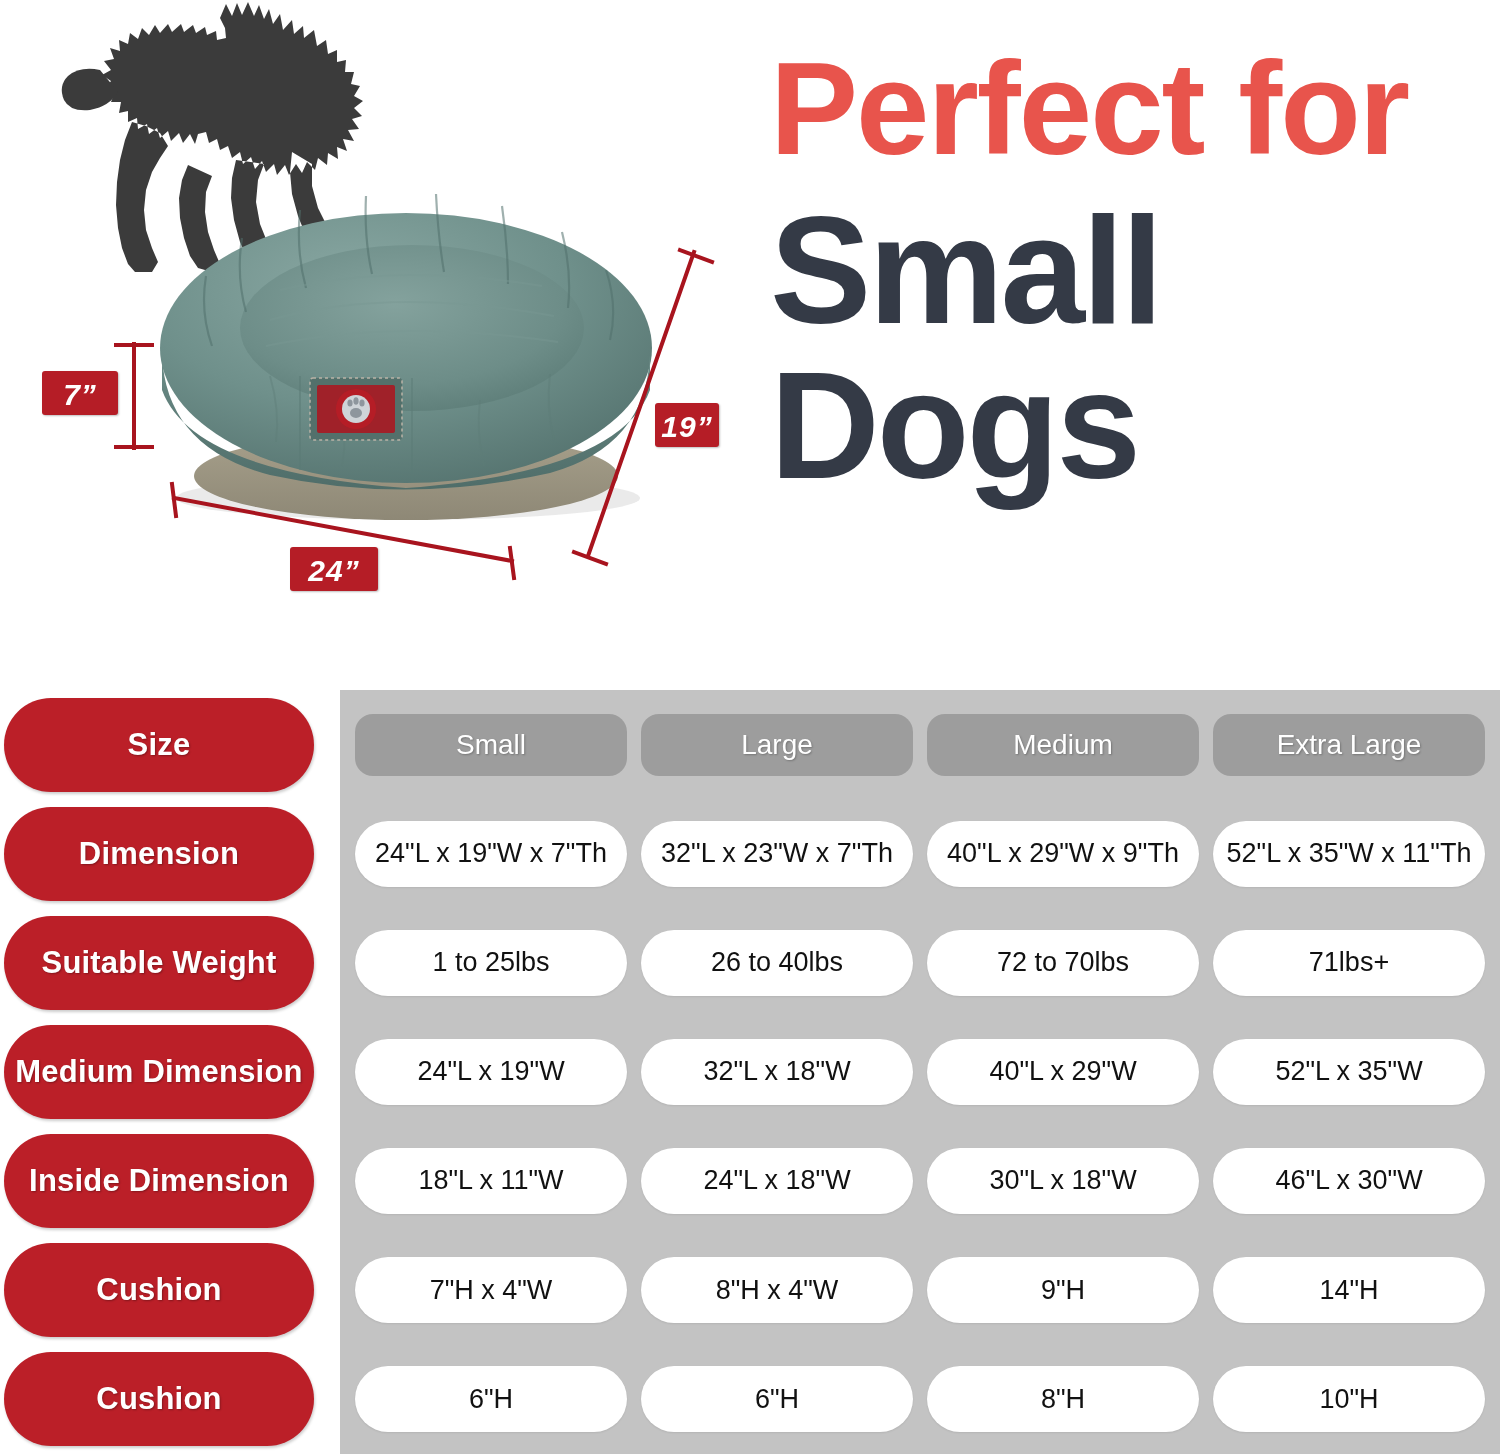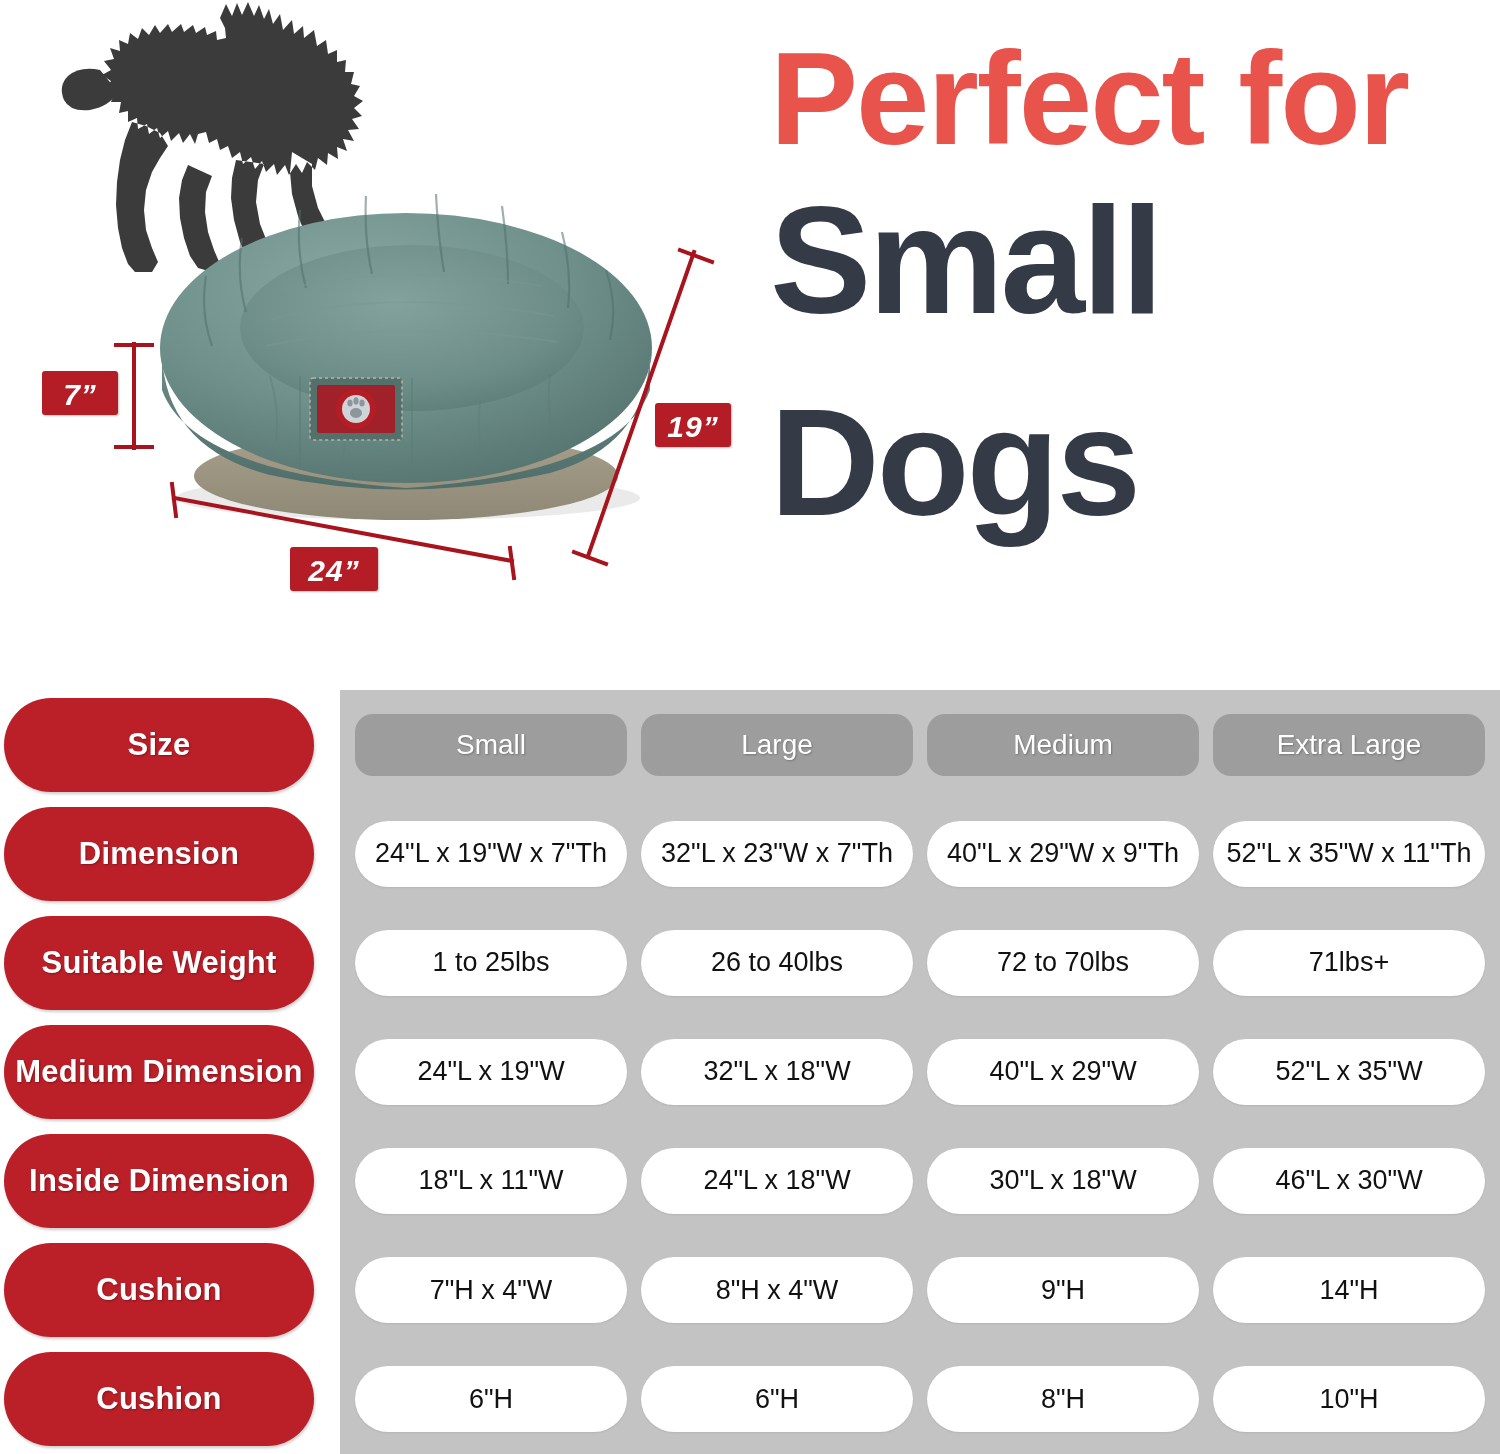--- a/index.html
+++ b/index.html
@@ -26,49 +26,48 @@
     font-weight: bold;
     font-style: italic;
     text-align: center;
     border-radius: 3px;
     letter-spacing: 1px;
     box-shadow: 1px 1px 2px rgba(0,0,0,.25);
     line-height: 1;
     font-family: "Liberation Sans", sans-serif;
   }
   .callout-7  { left: 42px;  top: 371px; width: 76px;  height: 44px; font-size: 30px; padding-top: 9px; }
-  .callout-19 { left: 655px; top: 403px; width: 76px;  height: 44px; font-size: 30px; padding-top: 9px; }
+  .callout-19 { left: 655px; top: 403px; width: 64px;  height: 44px; font-size: 30px; padding-top: 9px; }
   .callout-24 { left: 290px; top: 547px; width: 88px;  height: 44px; font-size: 30px; padding-top: 9px; }
 
   .dimline { position: absolute; overflow: visible; }
 
   .headline {
     position: absolute;
-    left: 770px; top: 38px;
+    left: 770px; top: 48px;
     width: 720px;
     text-align: left;
   }
   .headline .l1 {
     display: block;
     color: #e8544c;
     font-size: 132px;
     font-weight: bold;
     line-height: 0.93;
     letter-spacing: -2px;
     font-family: "Liberation Sans", sans-serif;
   }
   .headline .l2, .headline .l3 {
     display: block;
     color: #343a46;
     font-size: 152px;
     font-weight: bold;
     line-height: 1.02;
     letter-spacing: -3px;
     font-family: "Liberation Sans", sans-serif;
-    margin-top: 47px;
   }
   .headline .l2 { margin-top: 22px; }
 
   
   .spec { position: absolute; left: 0; top: 690px; width: 1500px; height: 764px; }
   .spec-grid {
     position: absolute; left: 0; top: 0;
     width: 1500px; height: 764px;
     display: grid;
     grid-template-columns: 340px 1160px;

